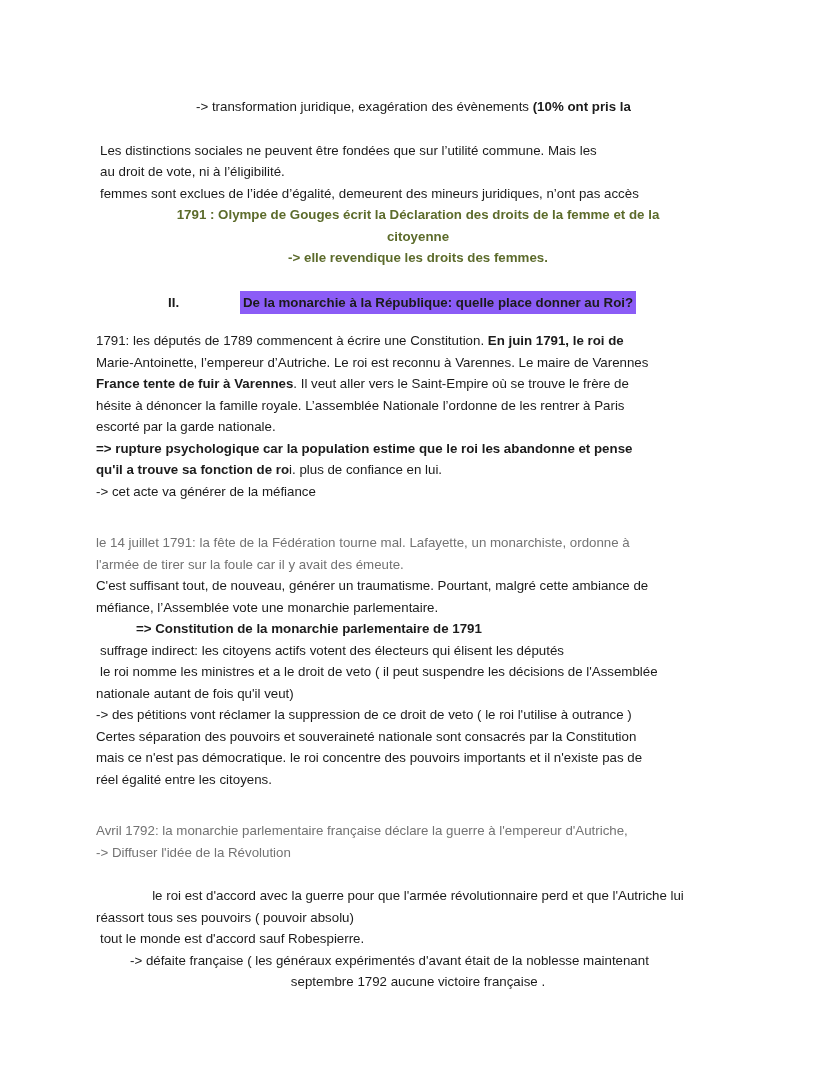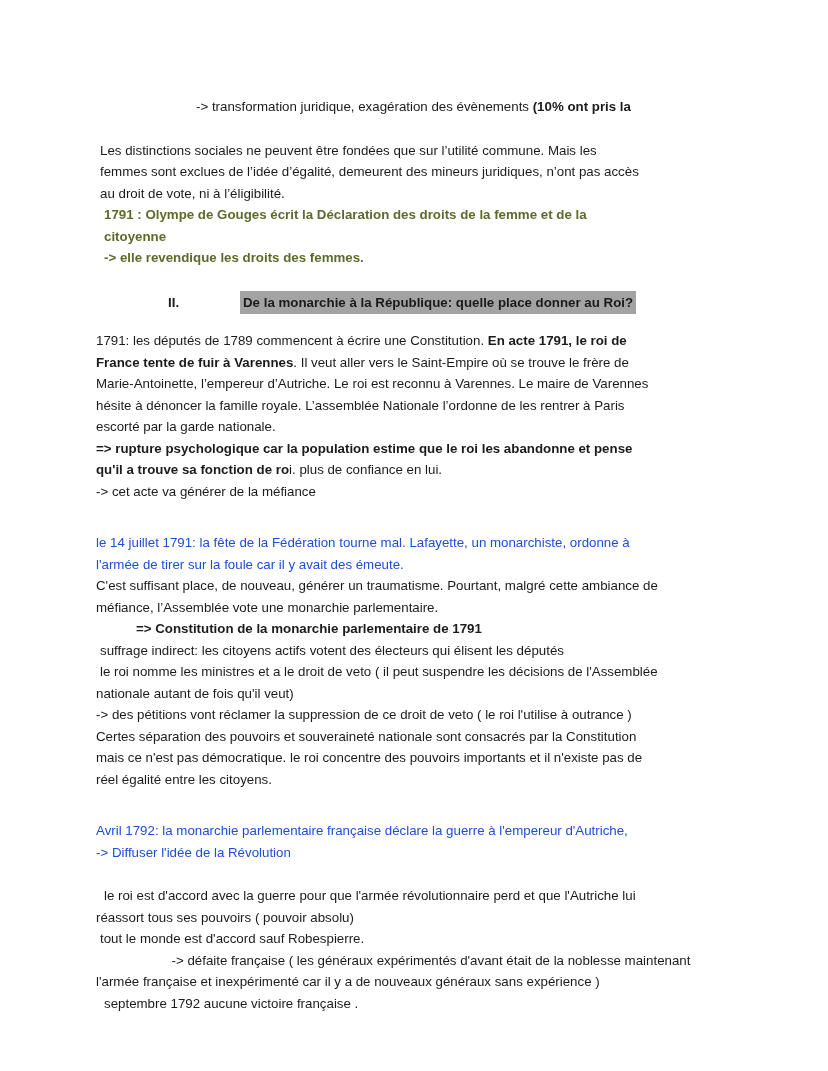--- a/index.html
+++ b/index.html
@@ -43,110 +43,110 @@
   }
   .gap-md  { height: 16px; }
   .gap-lg  { height: 22px; }
   .gap-xl  { height: 30px; }
 
   .b { font-weight: bold; }
 
   
   .ind-arrow   { text-indent: 100px; }
   .ind-1       { padding-left: 4px; }
-  .ind-2       { padding-left: 8px; }
+  .ind-2       { padding-left: 8px; text-align: center; }
   .ind-3       { text-indent: 40px; }
-  .ind-4       { text-indent: 34px; text-align: center; }
+  .ind-4       { text-indent: 34px; }
 
   
   .green-dark {
     color: #5c6b2b;
     font-weight: bold;
   }
   .green-light {
-    color: #1d4ed8;
+    color: #737373;
   }
 
   
   .heading-row {
     display: flex;
     align-items: baseline;
     margin: 0;
     padding-left: 72px;
   }
   .heading-num {
     font-weight: bold;
     font-size: 13.3px;
     width: 72px;
     flex: 0 0 72px;
   }
   .heading-text {
     font-weight: bold;
     font-size: 13.3px;
-    background: #a3a3a3;
+    background: #8b5cf6;
     padding: 1px 3px;
     white-space: nowrap;
   }
 </style>
 </head>
 <body>
 
 <div class="page">
   <div class="doc-body">
 
     <div class="block">
       <p class="ind-arrow"><span>-&gt; transformation juridique, exagération des évènements </span><span class="b">(10% ont pris la</span></p>
     </div>
 
     <div class="gap-lg"></div>
 
     <div class="block ind-1">
       <p>Les distinctions sociales ne peuvent être fondées que sur l’utilité commune. Mais les</p>
+      <p>au droit de vote, ni à l’éligibilité.</p>
       <p>femmes sont exclues de l’idée d’égalité, demeurent des mineurs juridiques, n’ont pas accès</p>
-      <p>au droit de vote, ni à l’éligibilité.</p>
     </div>
 
     <div class="block green-dark ind-2">
       <p>1791 : Olympe de Gouges écrit la Déclaration des droits de la femme et de la</p>
       <p>citoyenne</p>
       <p>-&gt; elle revendique les droits des femmes.</p>
     </div>
 
     <div class="gap-lg"></div>
 
     <div class="heading-row">
       <span class="heading-num">II.</span>
       <span class="heading-text">De la monarchie à la République: quelle place donner au Roi?</span>
     </div>
 
     <div class="gap-md"></div>
 
     <div class="block">
-      <p><span>1791: les députés de 1789 commencent à écrire une Constitution. </span><span class="b">En acte 1791, le roi de</span></p>
+      <p><span>1791: les députés de 1789 commencent à écrire une Constitution. </span><span class="b">En juin 1791, le roi de</span></p>
+      <p>Marie-Antoinette, l’empereur d’Autriche. Le roi est reconnu à Varennes. Le maire de Varennes</p>
       <p><span class="b">France tente de fuir à Varennes</span><span>. Il veut aller vers le Saint-Empire où se trouve le frère de</span></p>
-      <p>Marie-Antoinette, l’empereur d’Autriche. Le roi est reconnu à Varennes. Le maire de Varennes</p>
       <p>hésite à dénoncer la famille royale. L’assemblée Nationale l’ordonne de les rentrer à Paris</p>
       <p>escorté par la garde nationale.</p>
     </div>
 
     <div class="block">
       <p class="b">=&gt; rupture psychologique car la population estime que le roi les abandonne et pense</p>
       <p><span class="b">qu'il a trouve sa fonction de ro</span><span>i. plus de confiance en lui.</span></p>
       <p>-&gt;  cet acte va générer de la méfiance</p>
     </div>
 
     <div class="gap-xl"></div>
 
     <div class="block green-light">
       <p>le 14 juillet 1791:  la fête de la Fédération tourne mal. Lafayette, un monarchiste,  ordonne à</p>
       <p>l'armée de tirer sur la foule car il y avait des émeute.</p>
     </div>
 
     <div class="block">
-      <p>C'est suffisant place, de nouveau, générer un traumatisme. Pourtant, malgré cette ambiance de</p>
+      <p>C'est suffisant tout, de nouveau, générer un traumatisme. Pourtant, malgré cette ambiance de</p>
       <p>méfiance, l’Assemblée vote une monarchie parlementaire.</p>
     </div>
 
     <p class="b ind-3">=&gt; Constitution de la monarchie parlementaire de 1791</p>
 
     <div class="block">
       <p class="ind-1">suffrage  indirect:  les citoyens actifs votent des électeurs qui élisent les députés</p>
       <p class="ind-1">le roi nomme les ministres et a le droit de veto ( il peut suspendre les décisions de l'Assemblée</p>
       <p>nationale autant de fois qu'il veut)</p>
       <p>-&gt;   des pétitions vont réclamer la suppression de ce droit de veto ( le roi l'utilise à outrance )</p>
@@ -162,18 +162,17 @@
       <p>-&gt; Diffuser l'idée de la Révolution</p>
     </div>
 
     <div class="gap-lg"></div>
 
     <div class="block">
       <p class="ind-2">le roi est d'accord avec la guerre pour que l'armée révolutionnaire perd et que l'Autriche lui</p>
       <p>réassort tous ses pouvoirs ( pouvoir absolu)</p>
       <p class="ind-1">tout le monde est d'accord sauf Robespierre.</p>
       <p class="ind-4">-&gt;  défaite française ( les généraux expérimentés d'avant était de la noblesse maintenant</p>
-      <p>l'armée française et inexpérimenté car il y a de nouveaux généraux sans expérience )</p>
       <p class="ind-2">septembre 1792  aucune victoire française .</p>
     </div>
 
   </div>
 </div>
 
 </body></html>

